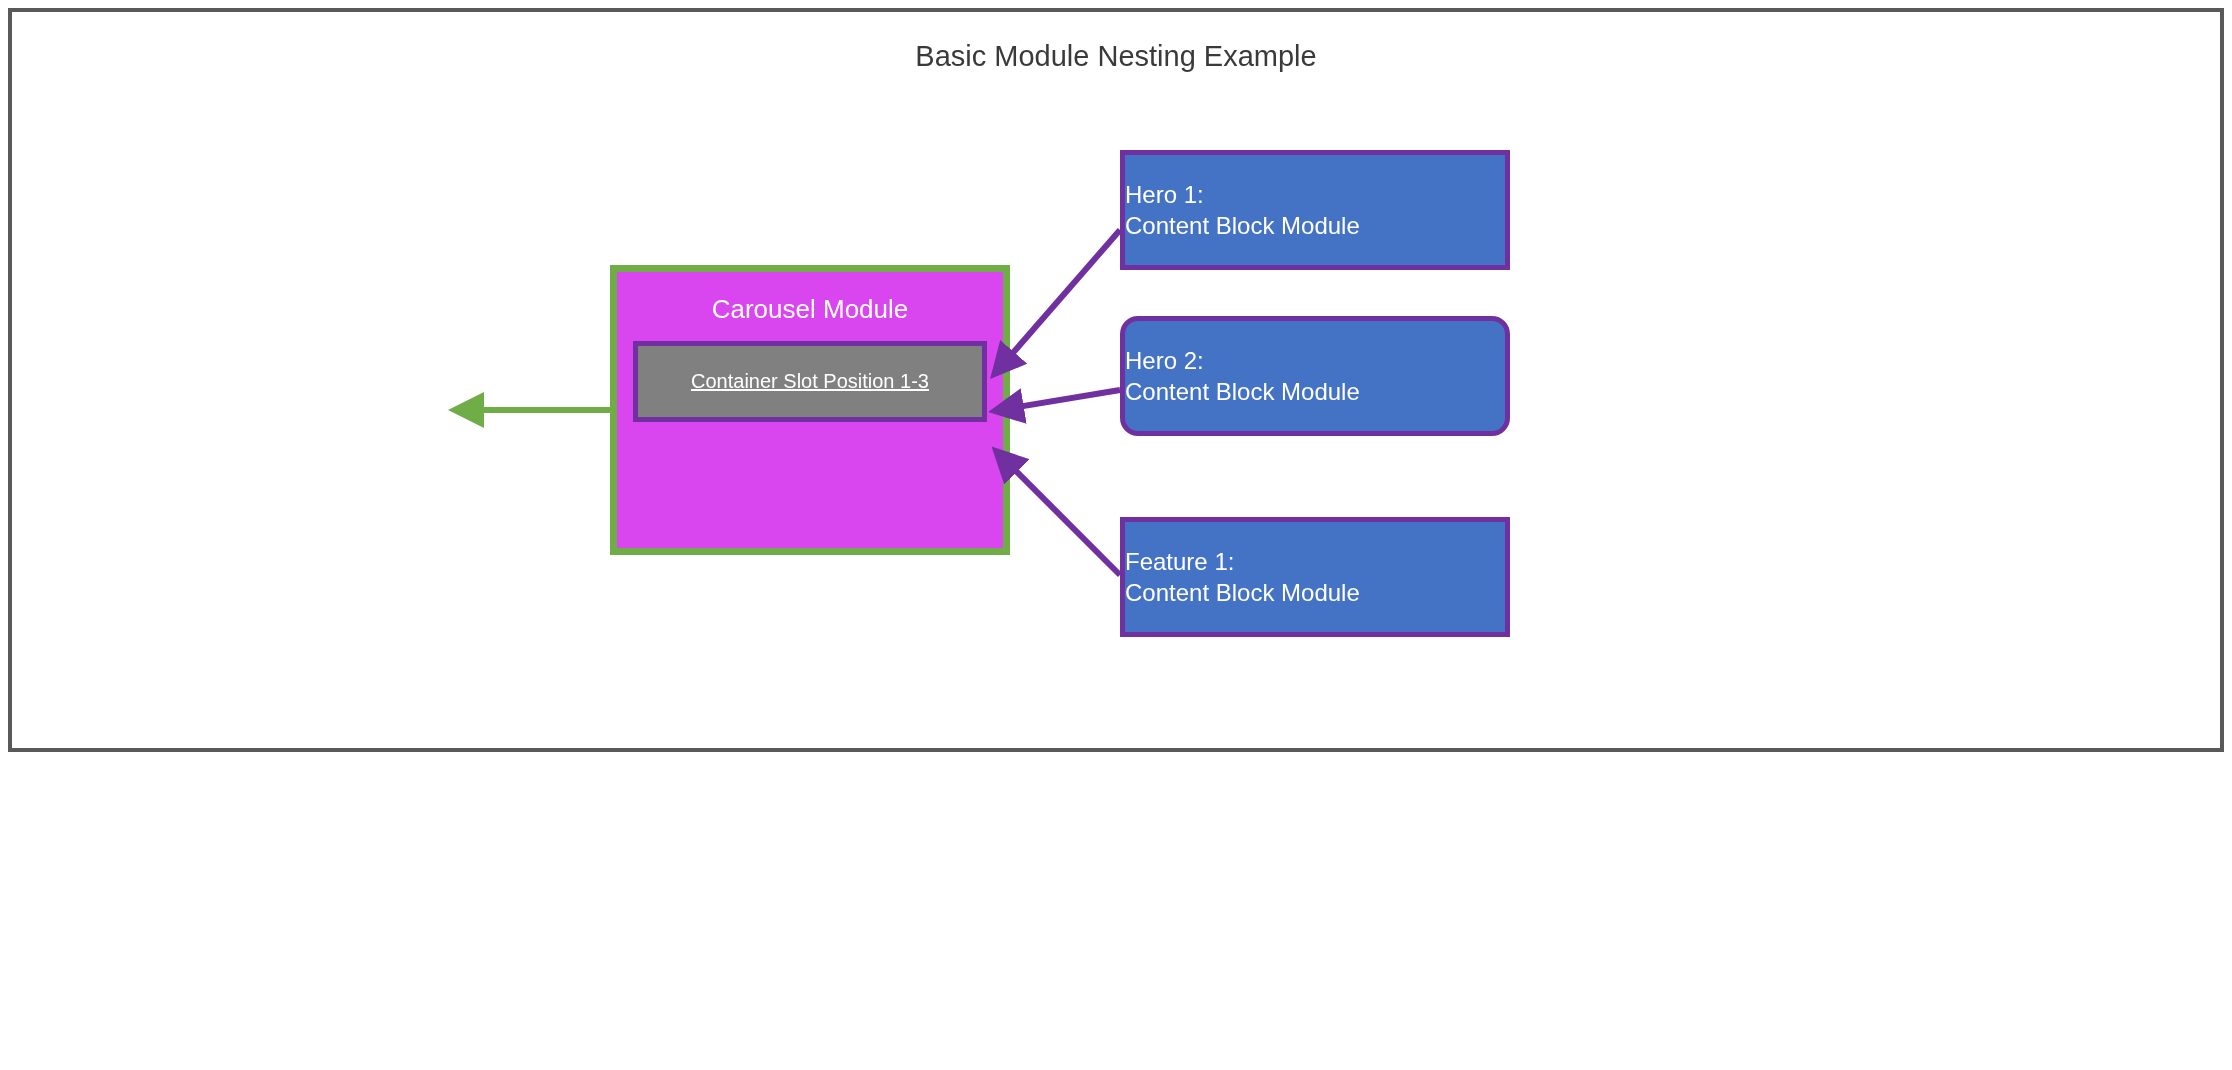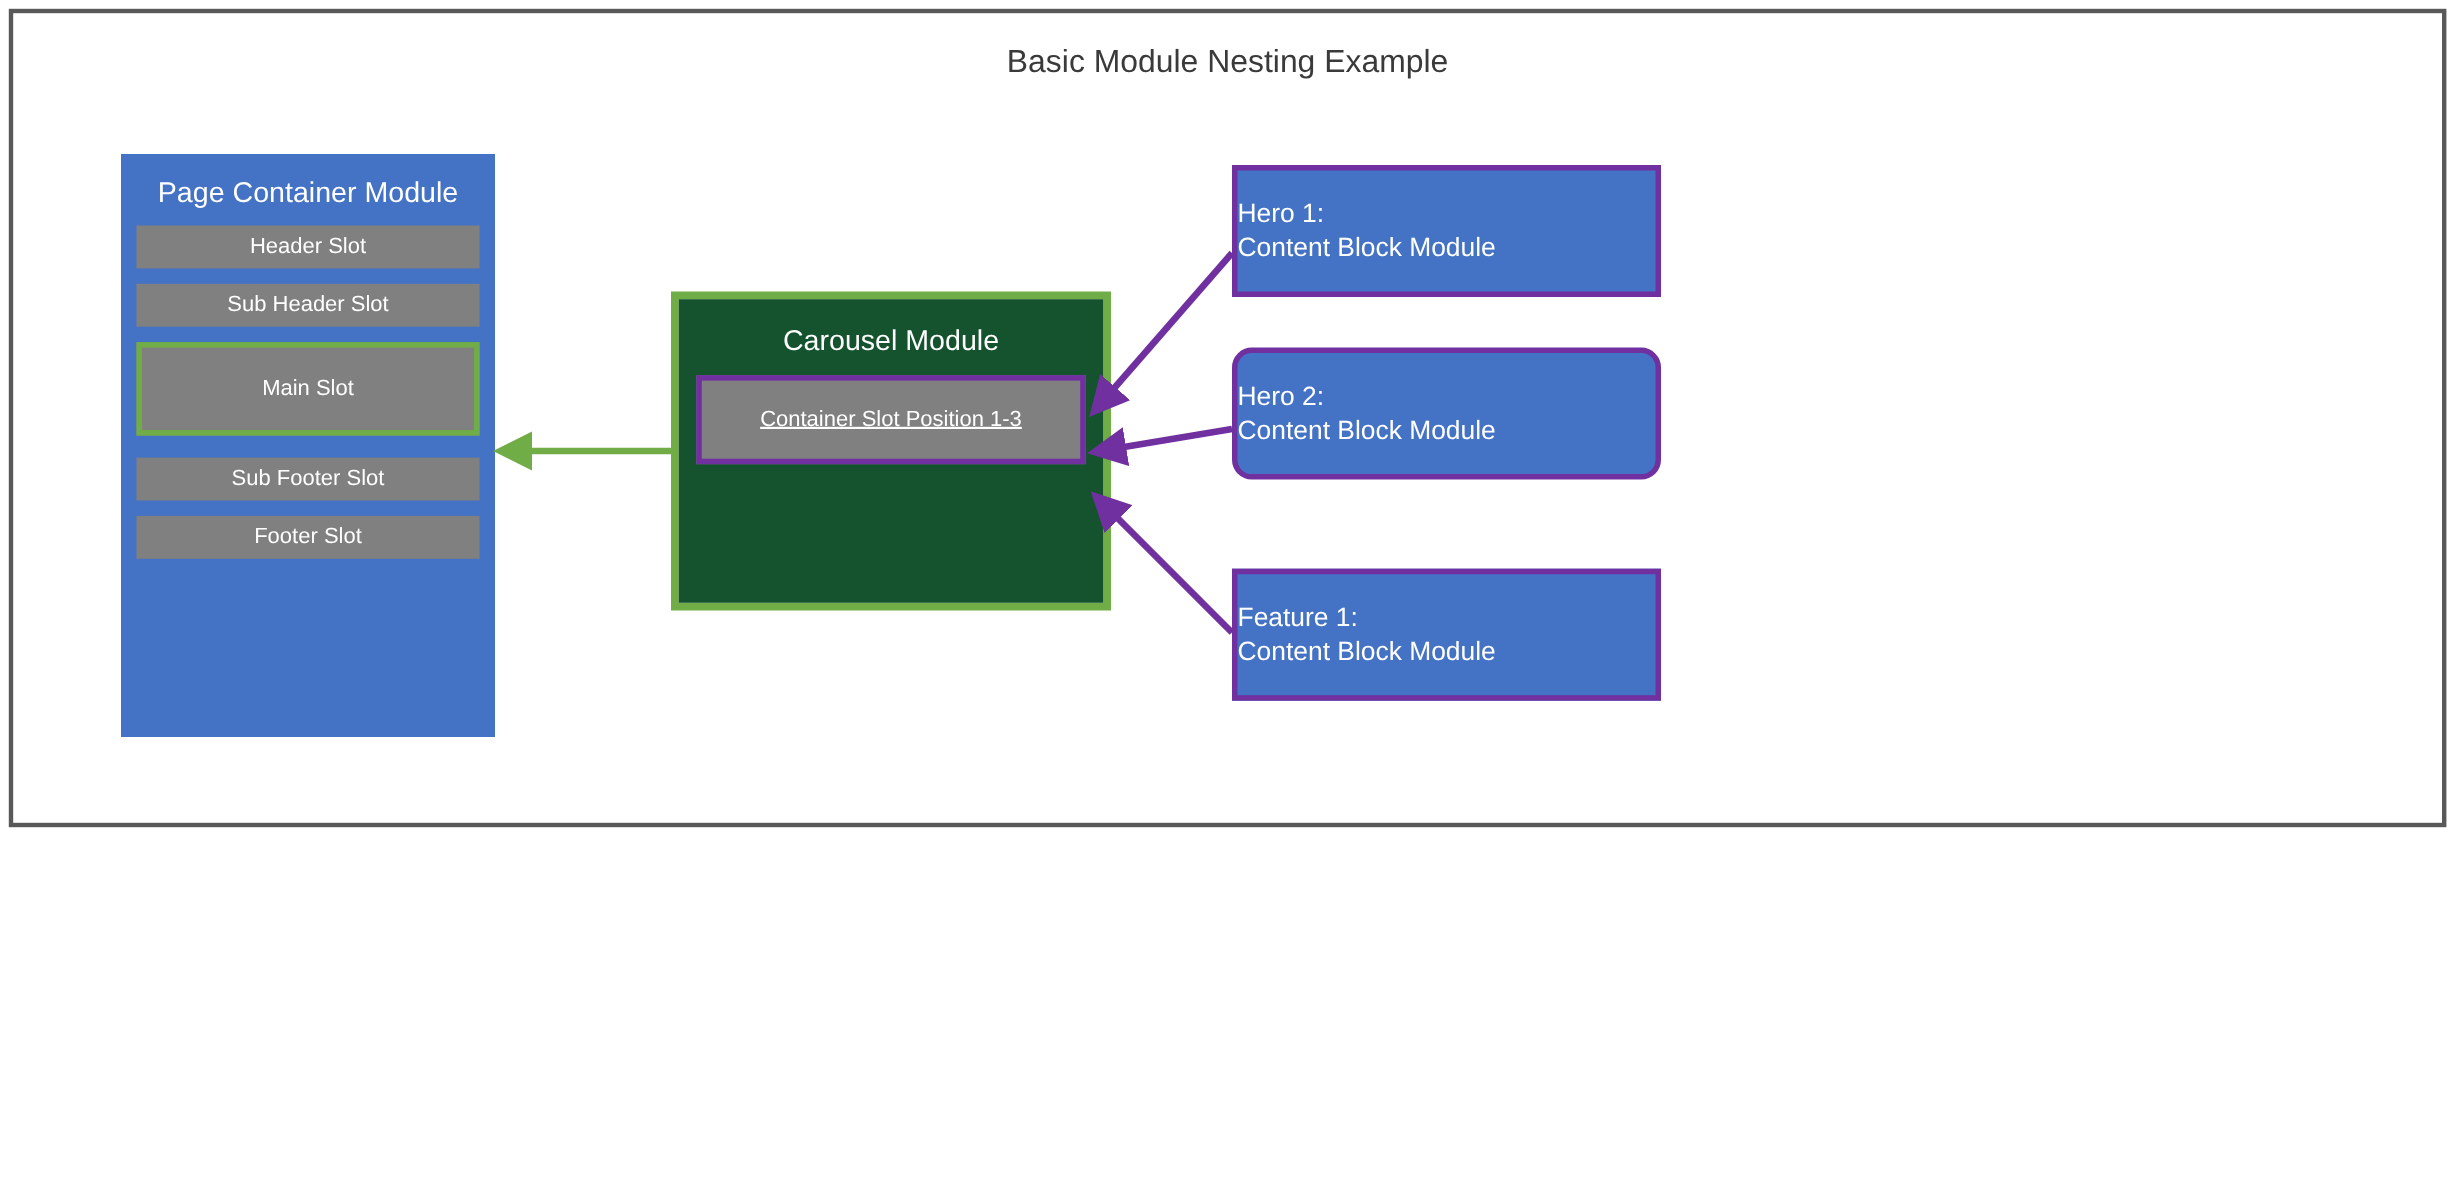--- a/index.html
+++ b/index.html
@@ -67,21 +67,21 @@
       top: 235px;
       width: 400px;
       height: 290px;
       border: 7px solid #70AD47;
       background: #fff;
       padding: 0;
     }
     .carousel-module {
       width: 100%;
       height: 100%;
-      background: #14532d;
+      background: #d946ef;
       padding: 14px 16px 18px;
     }
     .carousel-title {
       color: #fff;
       font-size: 26px;
       text-align: center;
       padding: 8px 0 16px;
       font-weight: 300;
     }
     .container-slot {
@@ -123,28 +123,20 @@
     }
   </style>
 </head>
 <body>
 
 <div class="frame">
   <div class="canvas">
 
     <div class="title">Basic Module Nesting Example</div>
 
-    <div class="page-container">
-      <div class="page-container-title">Page Container Module</div>
-      <div class="slot">Header Slot</div>
-      <div class="slot">Sub Header Slot</div>
-      <div class="slot main">Main Slot</div>
-      <div class="slot">Sub Footer Slot</div>
-      <div class="slot">Footer Slot</div>
-    </div>
 
     <div class="carousel-wrap">
       <div class="carousel-module">
         <div class="carousel-title">Carousel Module</div>
         <div class="container-slot">Container Slot Position 1-3</div>
       </div>
     </div>
 
     <div class="block b1">
       <div>Hero 1:</div>

